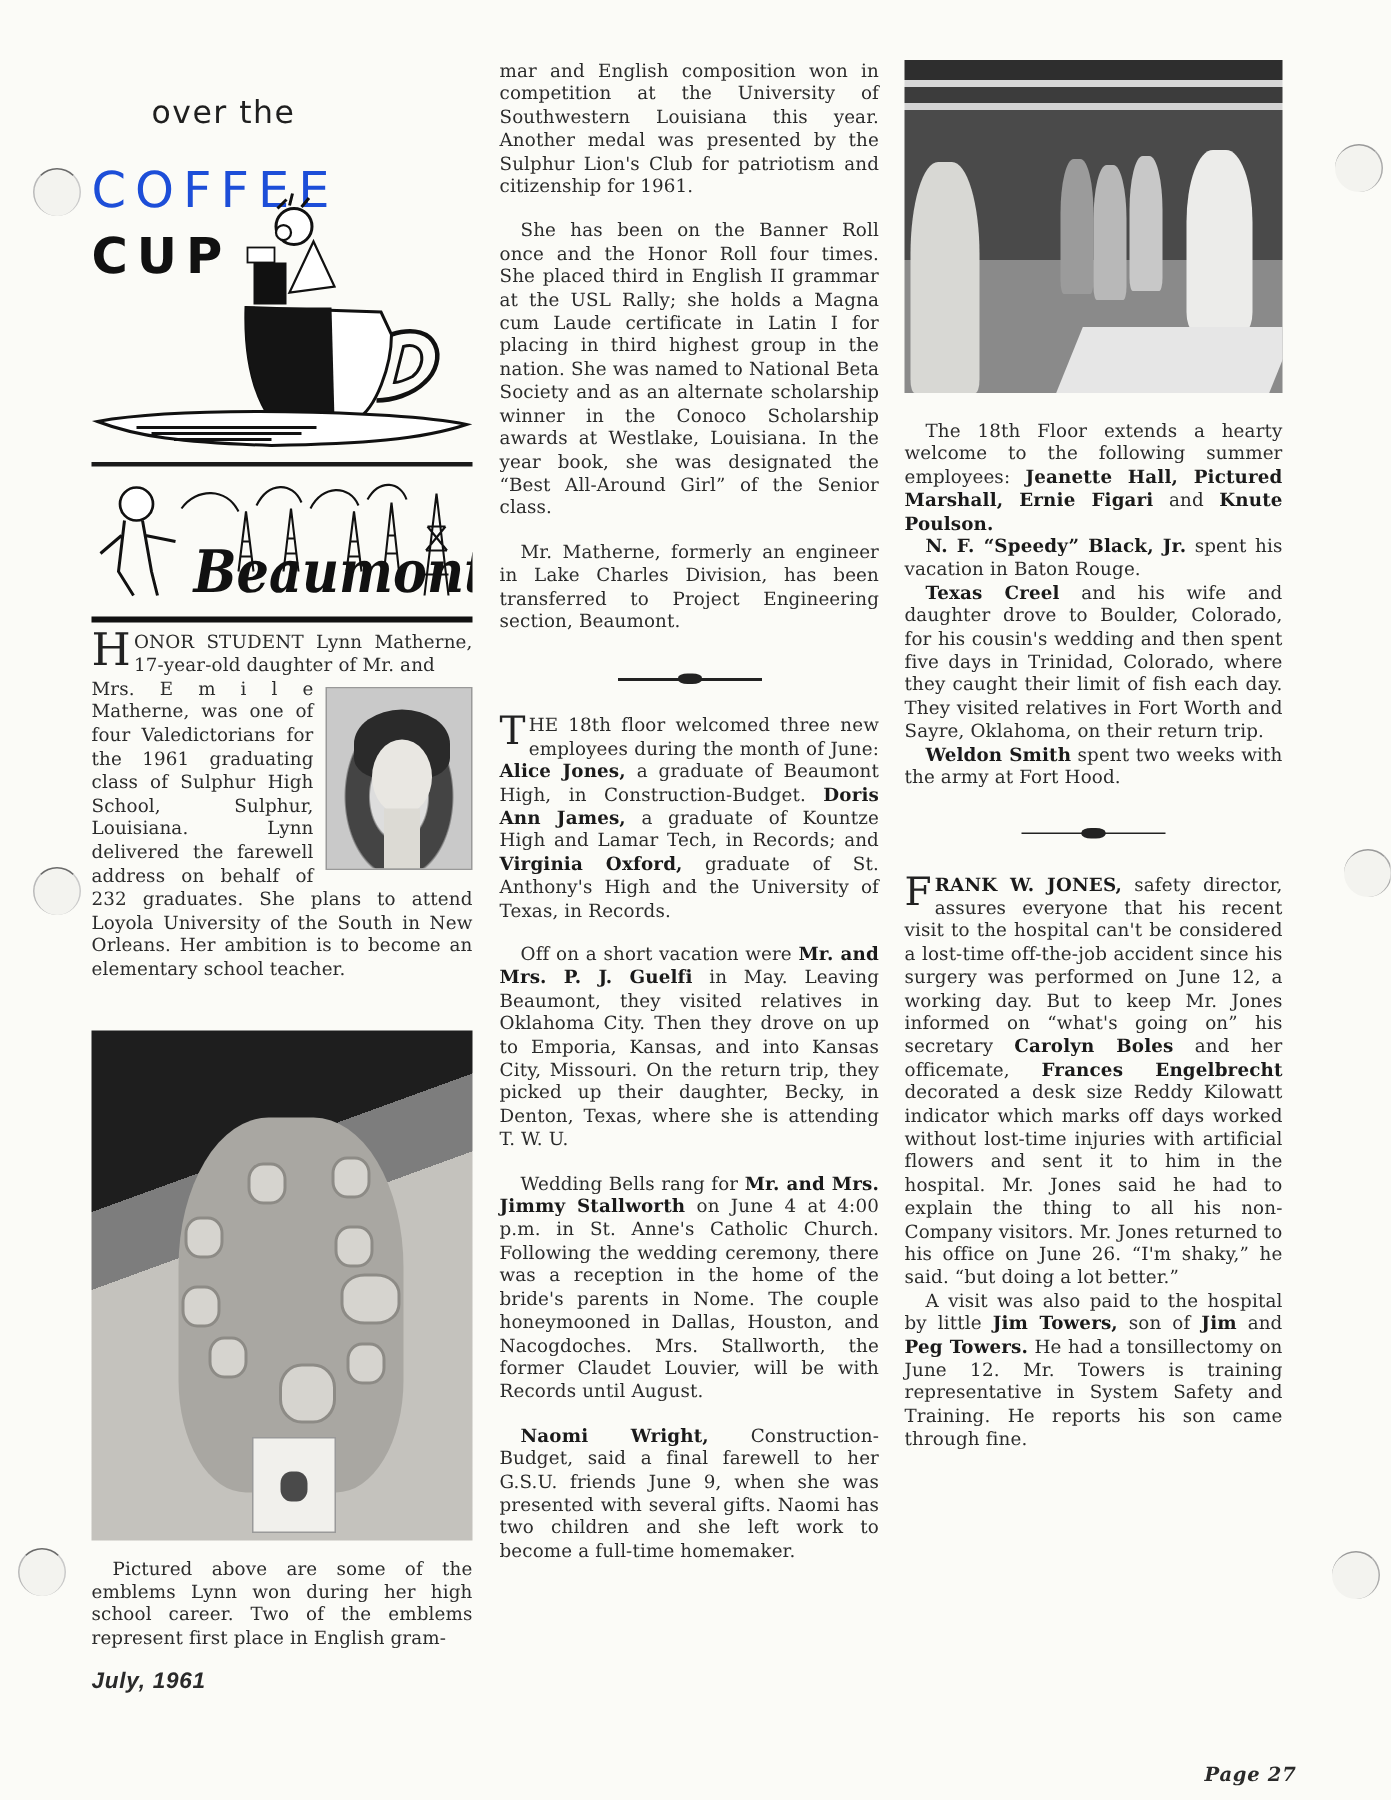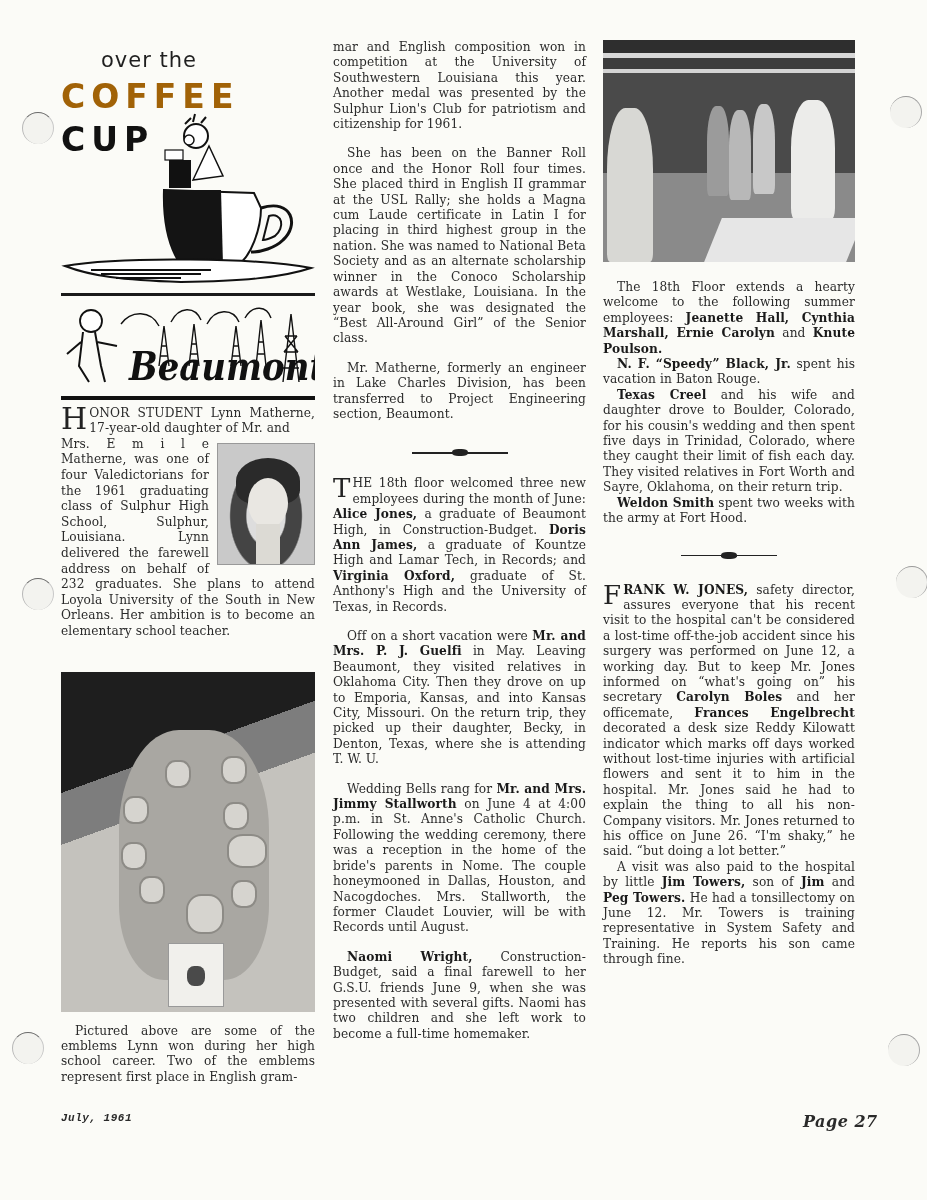--- a/index.html
+++ b/index.html
@@ -15,24 +15,24 @@
   .col1 { left: 61px; width: 254px; }
   .col2 { left: 333px; width: 253px; }
   .col3 { left: 603px; width: 252px; }
 
   p.body { font-size: 12.2px; line-height: 15.4px; text-align: justify; hyphens: manual; letter-spacing: 0.1px; }
   p.indent { text-indent: 14px; }
   p + p.gap { margin-top: 14px; }
   b { font-weight: bold; color: #1a1a1a; }
 
   
-  .masthead { position: relative; height: 245px; }
+  .masthead { position: relative; height: 245px; margin-top: 15px; }
   .mh-over { position: absolute; left: 40px; top: 8px; font-family: "DejaVu Sans", sans-serif; font-size: 21px; letter-spacing: 1px; color: #1f1f1f; }
-  .mh-coffee { position: absolute; left: 0px; top: 37px; font-family: "DejaVu Sans", sans-serif; font-weight: bold; font-size: 33px; letter-spacing: 6px; color: #a16207; }
-  .mh-cup { position: absolute; left: 0px; top: 80px; font-family: "DejaVu Sans", sans-serif; font-weight: bold; font-size: 33px; letter-spacing: 6px; color: #111; }
+  .mh-coffee { position: absolute; left: 0px; top: 52px; font-family: "DejaVu Sans", sans-serif; font-weight: normal; font-size: 33px; letter-spacing: 6px; color: #1d4ed8; }
+  .mh-cup { position: absolute; left: 0px; top: 96px; font-family: "DejaVu Sans", sans-serif; font-weight: bold; font-size: 33px; letter-spacing: 6px; color: #111; }
   .cup-svg { position: absolute; left: 0; top: 58px; }
 
   .rule { height: 3px; background: #1a1a1a; margin: 8px 0 0 0; }
   .beaumont-banner { position: relative; height: 100px; }
   .beaumont-rule { height: 4px; background: #111; }
 
   .dropcap { float: left; font-size: 30px; line-height: 26px; margin: 0 2px -2px 0; font-family: "DejaVu Serif", serif; color: #222; }
 
   .portrait { float: right; width: 98px; height: 122px; margin: 6px 0 4px 8px; background: radial-gradient(ellipse at 50% 60%, #ddd 0 28%, #444 30% 52%, #c9c9c9 54% 100%); border: 1px solid #999; position: relative; overflow: hidden; }
   .portrait .face { position: absolute; left: 30px; top: 34px; width: 40px; height: 50px; border-radius: 50%; background: #e9e7e2; }
@@ -54,22 +54,22 @@
   .office-photo .woman { position: absolute; left: 188px; top: 60px; width: 44px; height: 120px; border-radius: 40% 40% 10% 10%; background: #ececea; }
   .office-photo .person { position: absolute; width: 22px; height: 90px; border-radius: 40% 40% 10% 10%; background: #9b9b9b; }
 
   .caption { font-family: "DejaVu Sans", sans-serif; font-size: 8.8px; line-height: 15px; font-weight: bold; color: #262626; margin-top: 10px; text-align: justify; letter-spacing: 0.2px; }
   .caption .lead { letter-spacing: 0.6px; }
 
   .ornament { position: relative; width: 96px; height: 10px; margin: 0 auto; }
   .ornament::before { content: ""; position: absolute; left: 0; right: 0; top: 4px; height: 1.5px; background: #222; }
   .ornament span { position: absolute; left: 40px; top: 1px; width: 16px; height: 7px; background: #222; border-radius: 40%; }
 
-  .footer-left { position: absolute; left: 61px; top: 1112px; font-family: Liberation Mono, monospace; font-style: italic; font-weight: bold; font-size: 11px; color: #2a2a2a; letter-spacing: 0.5px; }
-  .footer-right { position: absolute; left: 803px; top: 1112px; font-family: "DejaVu Serif", serif; font-style: italic; font-weight: bold; font-size: 16px; color: #2a2a2a; letter-spacing: 0.5px; }
+  .footer-left { position: absolute; left: 61px; top: 1112px; font-family: Liberation Sans, sans-serif; font-style: italic; font-weight: bold; font-size: 15px; color: #2a2a2a; letter-spacing: 0.5px; }
+  .footer-right { position: absolute; left: 803px; top: 1176px; font-family: "DejaVu Serif", serif; font-style: italic; font-weight: bold; font-size: 13px; color: #2a2a2a; letter-spacing: 0.5px; }
 </style>
 </head>
 <body>
 
 <div class="hole" style="left:22px; top:112px;"></div>
 <div class="hole" style="left:22px; top:578px;"></div>
 <div class="hole" style="left:12px; top:1032px;"></div>
 <div class="hole right" style="left:890px; top:96px;"></div>
 <div class="hole right" style="left:896px; top:566px;"></div>
 <div class="hole right" style="left:888px; top:1034px;"></div>
@@ -182,21 +182,21 @@
   <div class="photo office-photo">
     <div class="man"></div>
     <div class="person" style="left:104px; top:66px;"></div>
     <div class="person" style="left:126px; top:70px; background:#b8b8b8;"></div>
     <div class="person" style="left:150px; top:64px; background:#c8c8c8;"></div>
     <div class="woman"></div>
     <div class="table"></div>
   </div>
 
   <p class="body indent" style="margin-top:18px;">
-    <span>The 18th Floor extends a hearty welcome to the following summer employees: </span><b>Jeanette Hall, Cynthia Marshall, Ernie Carolyn</b><span> and </span><b>Knute Poulson.</b>
+    <span>The 18th Floor extends a hearty welcome to the following summer employees: </span><b>Jeanette Hall, Pictured Marshall, Ernie Figari</b><span> and </span><b>Knute Poulson.</b>
   </p>
   <p class="body indent">
     <b>N. F. “Speedy” Black, Jr.</b><span> spent his vacation in Baton Rouge.</span>
   </p>
   <p class="body indent">
     <b>Texas Creel</b><span> and his wife and daughter drove to Boulder, Colorado, for his cousin's wedding and then spent five days in Trinidad, Colorado, where they caught their limit of fish each day. They visited relatives in Fort Worth and Sayre, Oklahoma, on their return trip.</span>
   </p>
   <p class="body indent">
     <b>Weldon Smith</b><span> spent two weeks with the army at Fort Hood.</span>
   </p>

